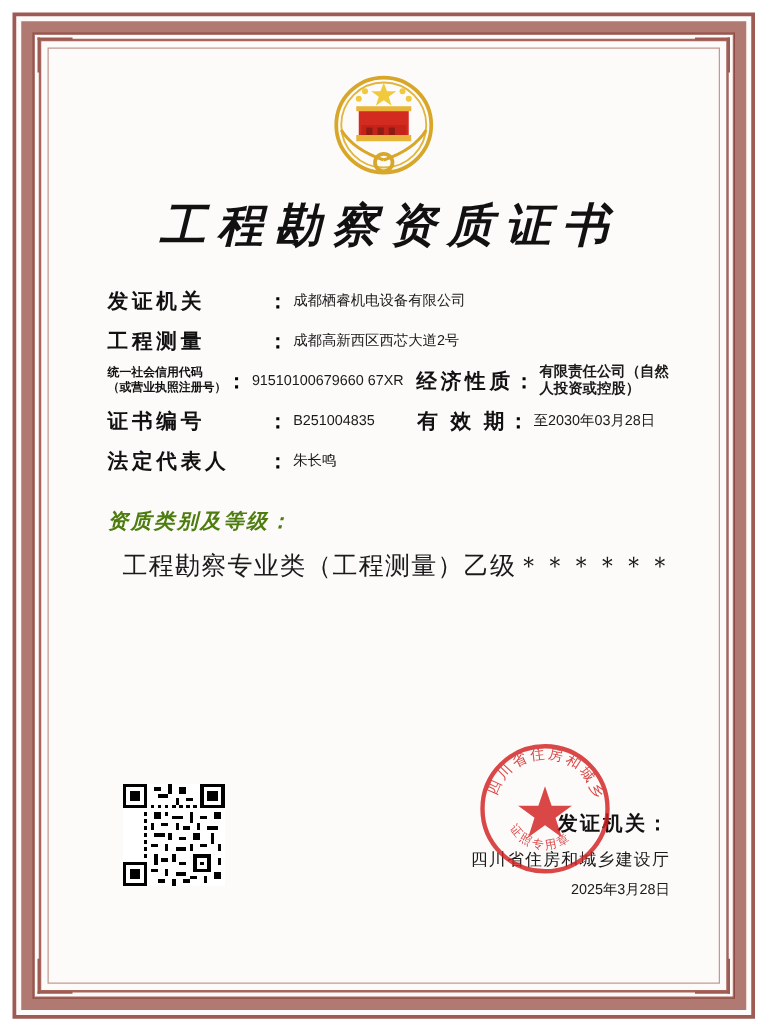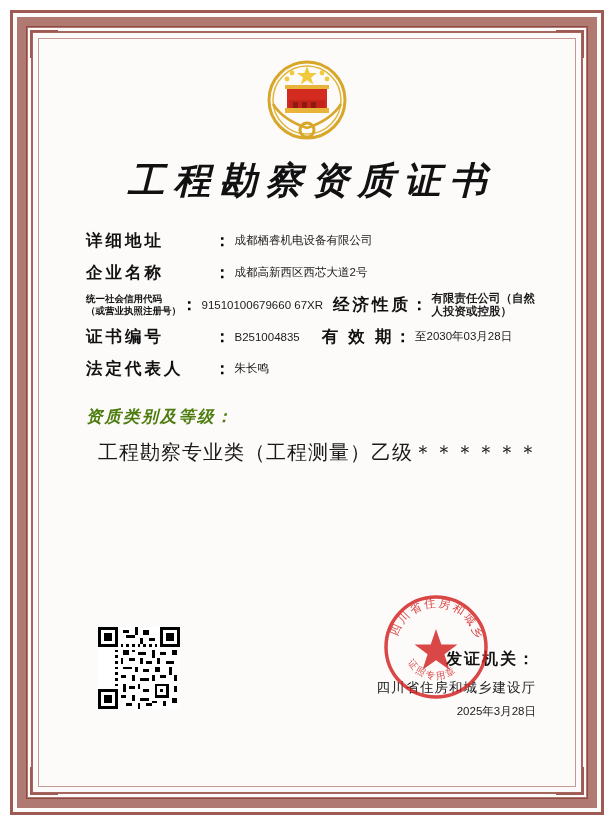--- a/index.html
+++ b/index.html
@@ -278,48 +278,48 @@
 
         <circle cx="48" cy="78" r="7" fill="none" stroke="#d8a72a" stroke-width="3"></circle>
       </svg>
     </div>
 
     <div class="title">工程勘察资质证书</div>
 
     <div class="fields">
 
       <div class="field-row">
-        <span class="label w-main">详细地址</span>
+        <span class="label w-main">发证机关</span>
         <span class="colon">：</span>
         <span class="value">成都栖睿机电设备有限公司</span>
       </div>
 
       <div class="field-row">
-        <span class="label w-main">企业名称</span>
+        <span class="label w-main">工程测量</span>
         <span class="colon">：</span>
         <span class="value">成都高新西区西芯大道2号</span>
       </div>
 
       <div class="field-row">
         <span class="label small">
           <span>统一社会信用代码</span>
           <span>（或营业执照注册号）</span>
         </span>
         <span class="colon">：</span>
         <span class="value">91510100679660 67XR</span>
         <span class="label inline">经济性质</span>
         <span class="colon">：</span>
         <span class="value two-line">有限责任公司（自然人投资或控股）</span>
       </div>
 
       <div class="field-row">
         <span class="label w-main">证书编号</span>
         <span class="colon">：</span>
         <span class="value">B251004835</span>
-        <span class="label inline" style="margin-left:22px;">有 效 期</span>
+        <span class="label inline" style="margin-left:34px;">有 效 期</span>
         <span class="colon">：</span>
         <span class="value">至2030年03月28日</span>
       </div>
 
       <div class="field-row">
         <span class="label w-main">法定代表人</span>
         <span class="colon">：</span>
         <span class="value">朱长鸣</span>
       </div>
 

